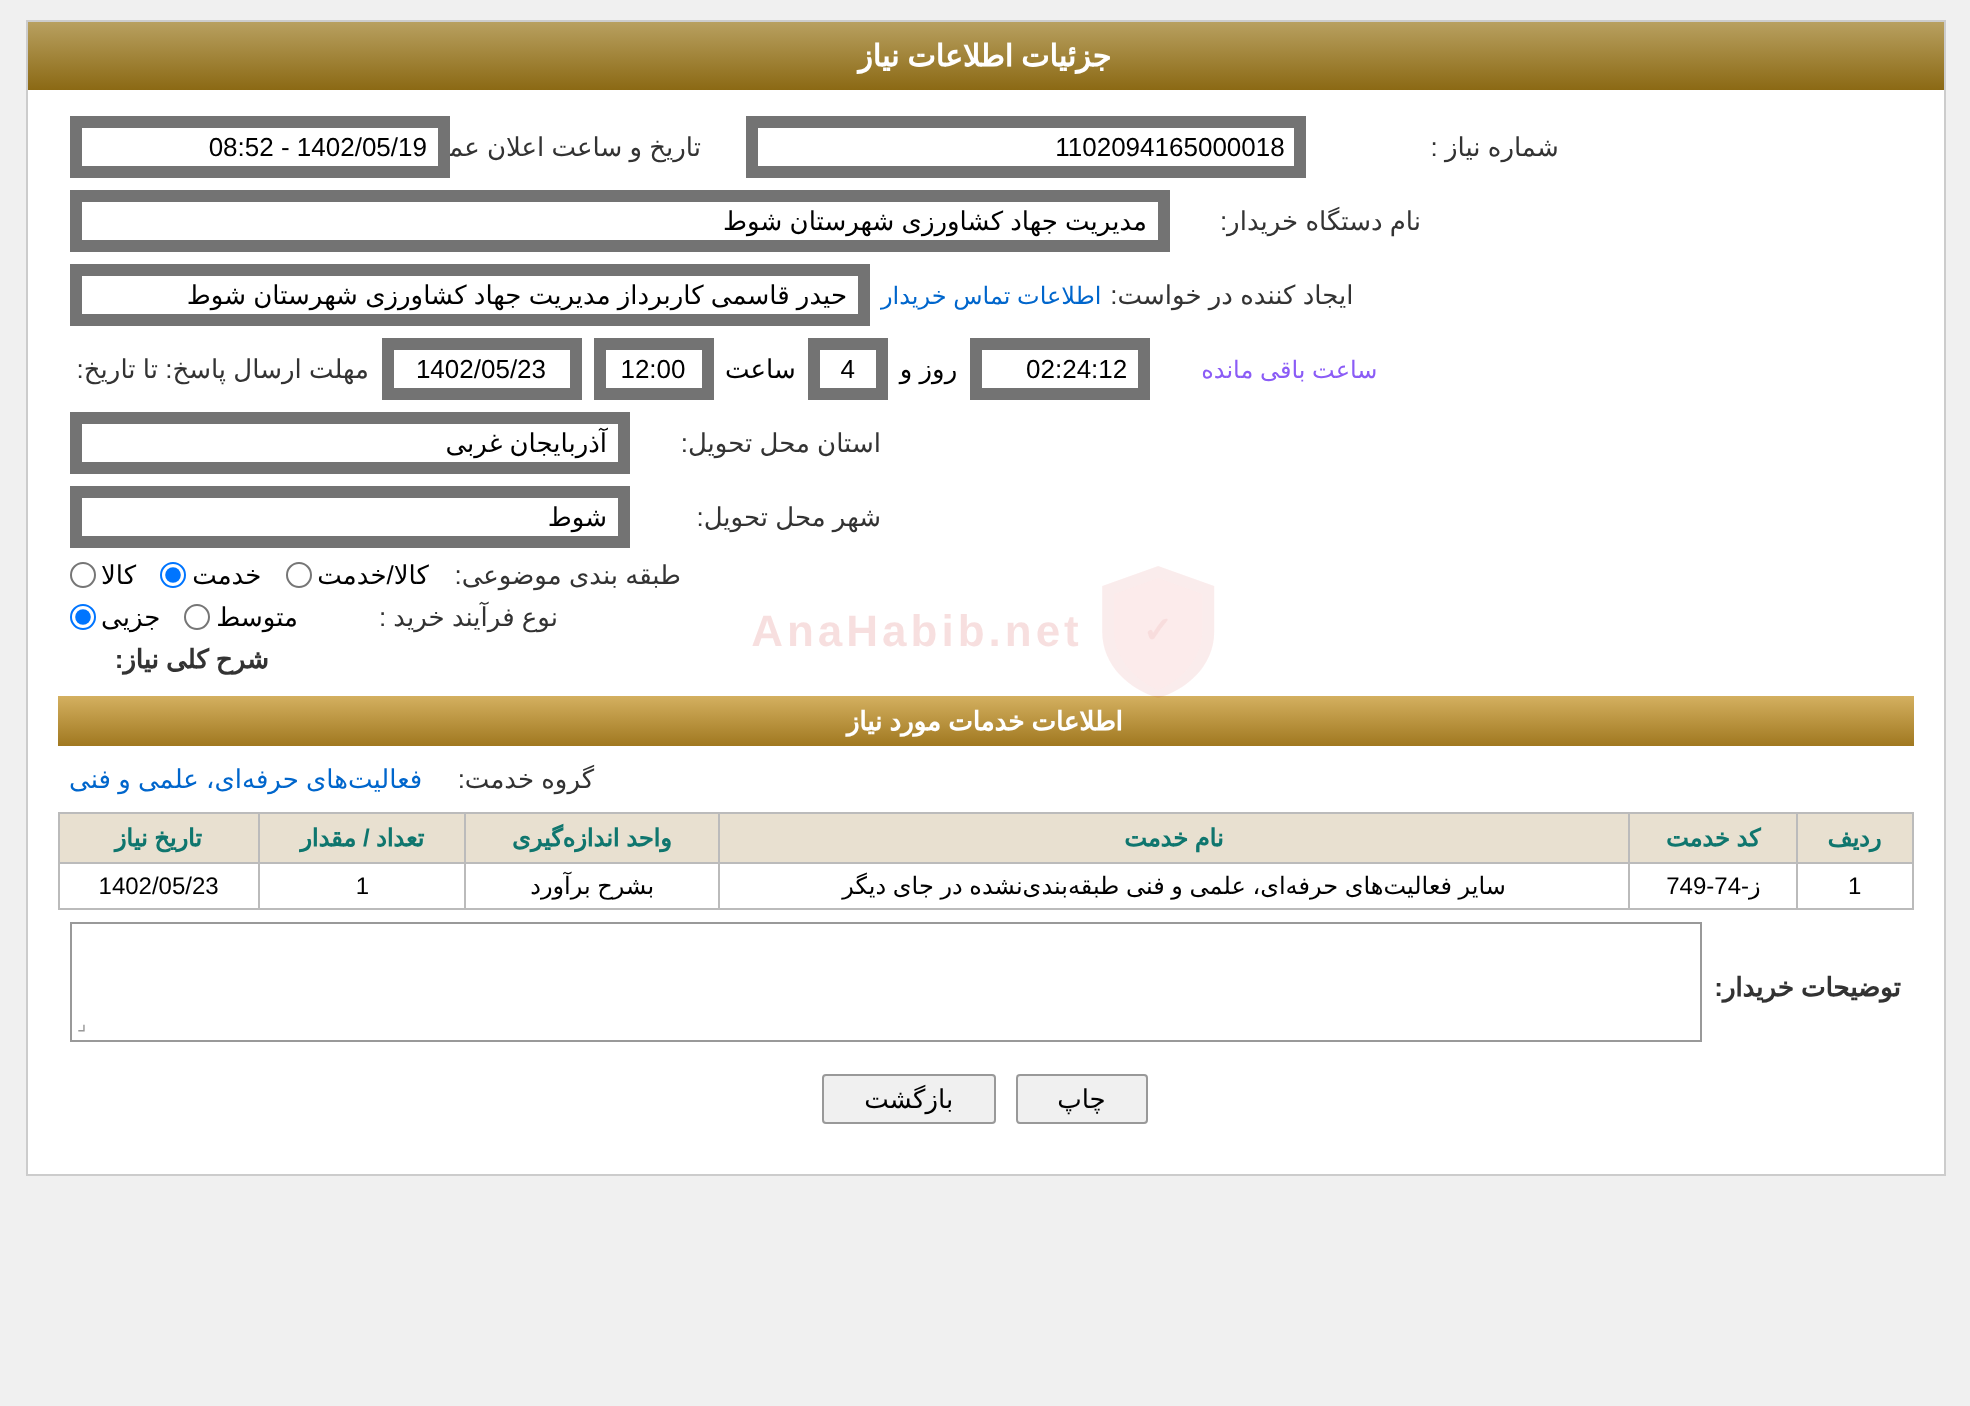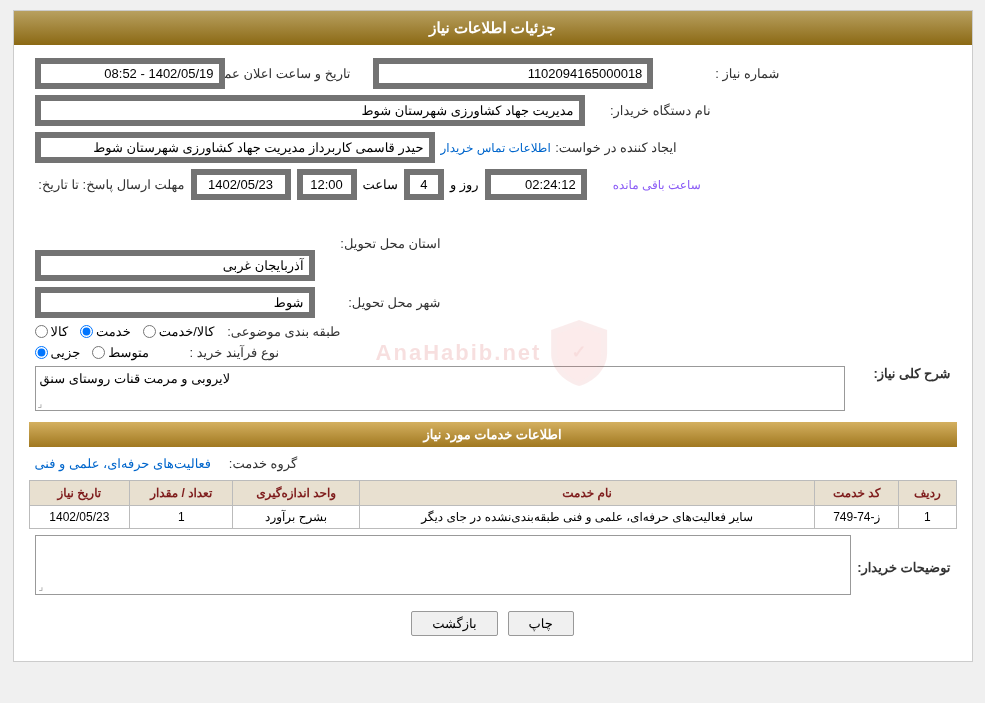--- a/index.html
+++ b/index.html
@@ -132,21 +132,21 @@
       border-collapse: collapse;
       margin-top: 6px;
       font-size: 12px;
     }
     .services-table th {
       background: #e8e0d0;
       border: 1px solid #bbb;
       padding: 5px 8px;
       text-align: center;
       font-weight: bold;
-      color: #7f1d1d;
+      color: #0f766e;
     }
     .services-table td {
       border: 1px solid #bbb;
       padding: 4px 8px;
       text-align: center;
     }
     .services-table tr:nth-child(even) td {
       background: #f9f7f2;
     }
     .buyer-desc-row {
@@ -270,32 +270,32 @@
     </div>
 
     <div class="row-flex">
       <span class="label-cell">ایجاد کننده در خواست:</span>
       <a href="#" class="contact-link">اطلاعات تماس خریدار</a>
       <span class="input-box" style="width:400px;">حیدر قاسمی کاربرداز مدیریت جهاد کشاورزی شهرستان شوط</span>
     </div>
 
     <div class="deadline-row">
       <span class="remaining-label">ساعت باقی مانده</span>
-      <span class="input-box" style="width:102px;">02:24:12</span>
+      <span class="input-box" style="width:90px;">02:24:12</span>
       <span>روز و</span>
       <span class="input-box" style="width:40px; text-align:center;">4</span>
       <span>ساعت</span>
       <span class="input-box" style="width:60px; text-align:center;">12:00</span>
       <span class="input-box" style="width:100px; text-align:center;">1402/05/23</span>
       <span class="label-cell" style="min-width:150px;">مهلت ارسال پاسخ: تا تاریخ:</span>
     </div>
 
     <div class="row-flex">
       <span class="label-cell">استان محل تحویل:</span>
-      <span class="input-box" style="width:280px;margin-top:44px;">آذربایجان غربی</span>
+      <span class="input-box" style="width:280px;">آذربایجان غربی</span>
     </div>
 
     <div class="row-flex">
       <span class="label-cell">شهر محل تحویل:</span>
       <span class="input-box" style="width:280px;">شوط</span>
     </div>
 
     <div class="row-flex">
       <span class="label-cell">طبقه بندی موضوعی:</span>
       <div class="radio-group">
@@ -323,23 +323,20 @@
         </div>
         <div class="radio-item">
           <span>جزیی</span>
           <input type="radio" name="process" checked="" style="">
         </div>
       </div>
     </div>
 
     <div class="row-flex" style="align-items:flex-start;">
       <span style="font-weight:bold; min-width:100px; white-space:nowrap; text-align:right; color:#333;">شرح کلی نیاز:</span>
-      <div class="description-resize" style="flex:1; min-height:45px;">
-        <div class="description-box">لایروبی و مرمت قنات روستای سنق</div>
-      </div>
     </div>
 
     <div class="section-title">اطلاعات خدمات مورد نیاز</div>
 
     <div class="group-service-row">
       <span class="group-label">گروه خدمت:</span>
       <a href="#" class="group-value-link">فعالیت‌های حرفه‌ای، علمی و فنی</a>
     </div>
 
     <table class="services-table">

